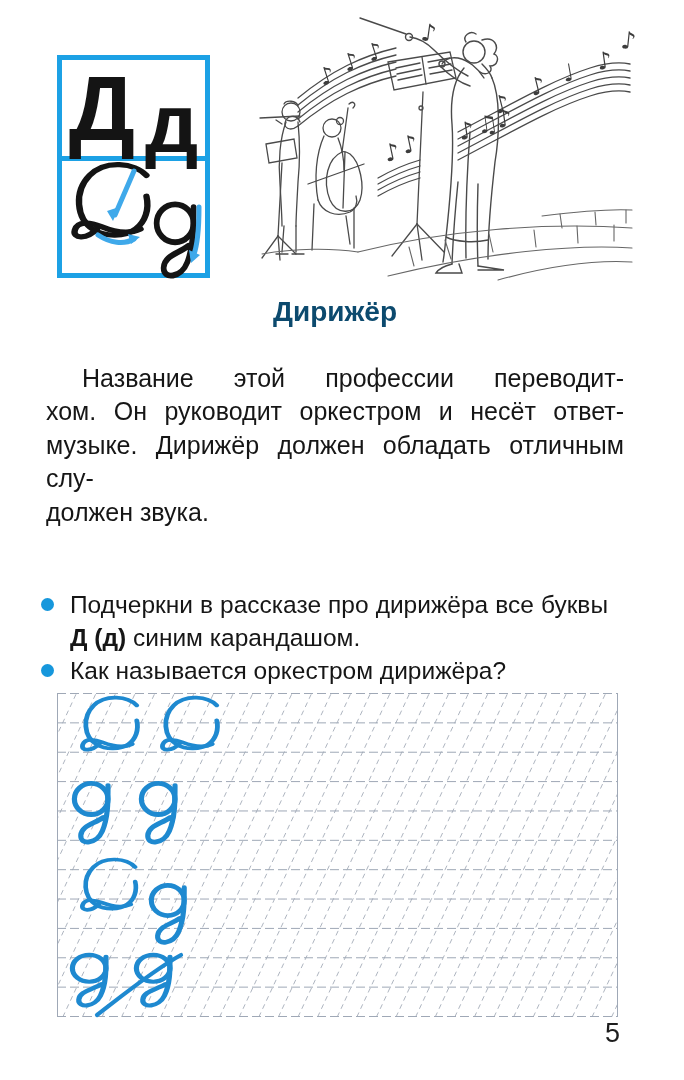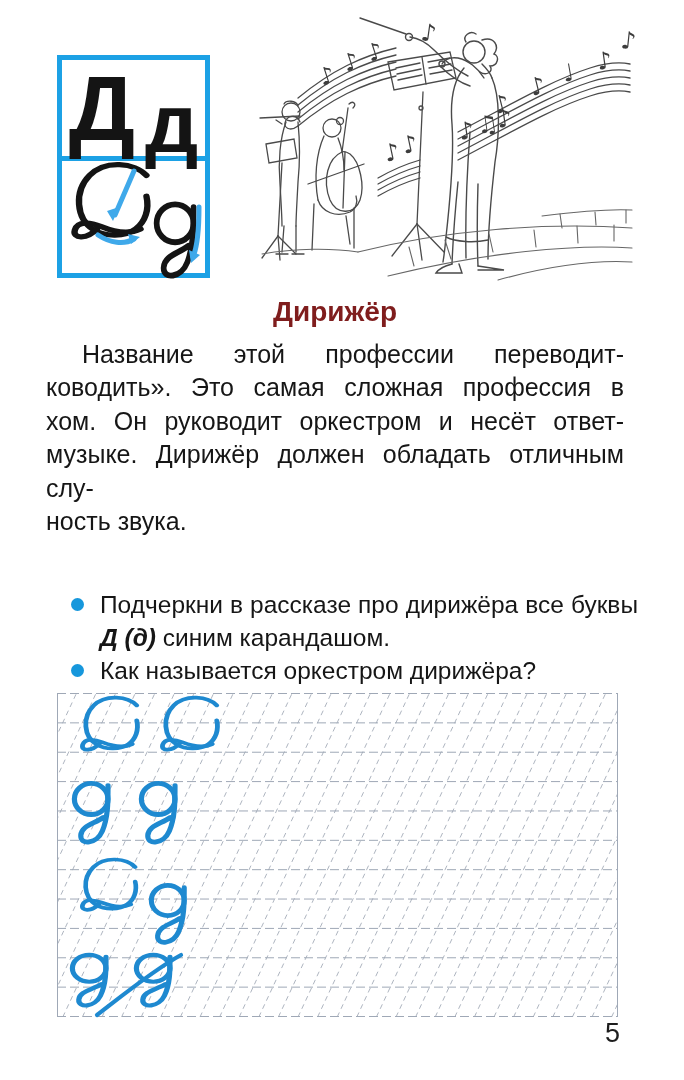--- a/index.html
+++ b/index.html
@@ -31,36 +31,36 @@
   .print-lower{font-size:84px;line-height:0.5;font-weight:700;color:#141414;}
   .card-cursive-cell{position:relative;height:112px;}
   .card-cursive-svg{position:absolute;left:0;top:-4px;overflow:visible;}
   
   .illustration{position:absolute;left:246px;top:12px;width:386px;height:272px;}
   .illustration svg{overflow:visible;}
   .note-glyph{font-family:"DejaVu Sans",sans-serif;fill:#3d3d3d;}
   
   .article-title{
     position:absolute;left:46px;top:296px;width:578px;
-    text-align:center;font-size:28px;font-weight:700;color:#7f1d1d;
+    text-align:center;font-size:28px;font-weight:700;color:#0c4a6e;
   }
   .article{position:absolute;left:46px;top:338px;width:578px;font-size:25px;}
   .tline{line-height:33.4px;text-align:justify;text-align-last:justify;white-space:normal;}
-  .tline.first{text-indent:36px;}
+  .tline.first{text-indent:36px;margin-top:24px;}
   .tline.last{text-align-last:left;}
   
-  .tasks{position:absolute;left:58px;top:588px;width:580px;font-size:24.5px;}
+  .tasks{position:absolute;left:28px;top:588px;width:580px;font-size:24.5px;}
   .task{position:relative;padding-left:42px;box-sizing:border-box;}
   .task-dot{
     position:absolute;left:13px;top:10px;width:13px;height:13px;border-radius:50%;
     background:#1697DC;
   }
   .task-line{line-height:33px;}
   .task-line.j{text-align:justify;text-align-last:justify;}
-  .task-line b{font-weight:700;font-style:italic;}
+  .task-line b{font-weight:700;}
   
   .practice{position:absolute;left:57px;top:693px;width:561px;height:324px;}
   .practice svg{position:absolute;left:0;top:0;}
   .cursive-letter{position:absolute;overflow:visible;color:#1E89D0;}
   .connector{position:absolute;overflow:visible;}
   
   .page-number{
     position:absolute;left:560px;top:1018px;width:60px;
     text-align:right;font-size:27px;color:#1d1d1d;
   }
@@ -241,24 +241,23 @@
         <text x="252" y="116" transform="rotate(-8 252 116)">♪</text>
         <text x="174" y="28" transform="rotate(8 174 28)">♪</text>
       </g>
     </svg>
   </div>
 
   <div class="article-title">Дирижёр</div>
 
   <div class="article">
     <div class="tline first">Название этой профессии переводит-</div>
-    <div class="tline">ководить». Это самая сложная профессия в</div>
     <div class="tline">хом. Он руководит оркестром и несёт ответ-</div>
     <div class="tline">музыке. Дирижёр должен обладать отличным слу-</div>
-    <div class="tline last">ность звука.</div>
+    <div class="tline last">должен звука.</div>
   </div>
 
   <div class="tasks">
     <div class="task">
       <span class="task-dot"></span>
       <div class="task-line j">Подчеркни в рассказе про дирижёра все буквы</div>
       <div class="task-line"><b>Д (д)</b><span> синим карандашом.</span></div>
     </div>
     <div class="task">
       <span class="task-dot"></span>

